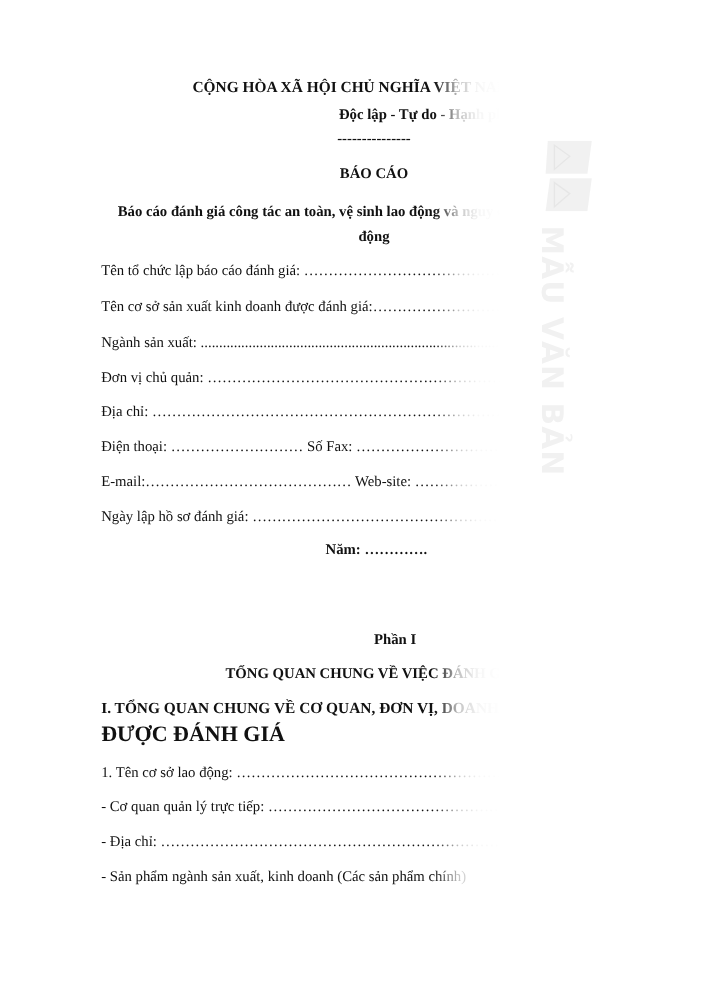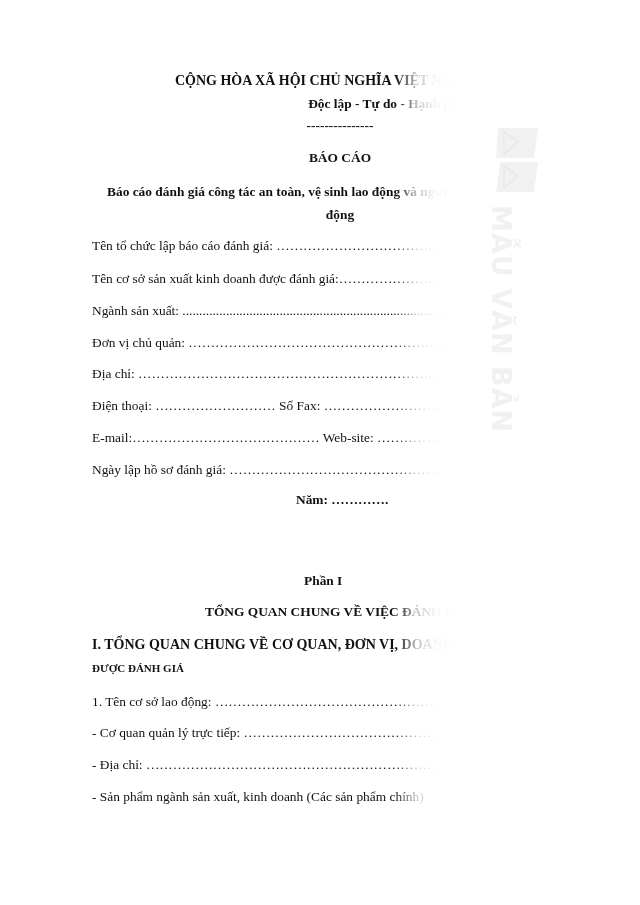--- a/index.html
+++ b/index.html
@@ -41,24 +41,24 @@
   <div class="line left" style="top:271px;">Tên cơ sở sản xuất kinh doanh được đánh giá:………………………………………</div>
   <div class="line left" style="top:303px;">Ngành sản xuất: ...............................................................................................................</div>
   <div class="line left" style="top:335px;">Đơn vị chủ quản: ……………………………………………………………………</div>
   <div class="line left" style="top:366px;">Địa chỉ: ………………………………………………………………………………</div>
   <div class="line left" style="top:398px;">Điện thoại: ……………………… Số Fax: ……………………………………</div>
   <div class="line left" style="top:430px;">E-mail:…………………………………… Web-site: …………………………</div>
   <div class="line left" style="top:462px;">Ngày lập hồ sơ đánh giá: …………………………………………………………</div>
 
   <div class="line b" style="top:492px; left:296px;">Năm: ………….</div>
 
-  <div class="line b" style="top:573px; left:304px;">Phần I</div>
+  <div class="line b" style="top:573px; left:340px;">Phần I</div>
   <div class="line b" style="top:604px; left:205px;">TỔNG QUAN CHUNG VỀ VIỆC ĐÁNH GIÁ</div>
   <div class="line b left" style="top:637px; font-size:14px;">I. TỔNG QUAN CHUNG VỀ CƠ QUAN, ĐƠN VỊ, DOANH NGHIỆP</div>
-  <div class="line b left" style="top:660px; font-size:11px;">ĐƯỢC ĐÁNH GIÁ</div>
+  <div class="line b left" style="top:660px; font-size:20px;">ĐƯỢC ĐÁNH GIÁ</div>
 
   <div class="line left" style="top:694px;">1. Tên cơ sở lao động: ……………………………………………………………</div>
   <div class="line left" style="top:725px;">- Cơ quan quản lý trực tiếp: ……………………………………………………</div>
   <div class="line left" style="top:757px;">- Địa chỉ: ……………………………………………………………………………</div>
   <div class="line left" style="top:789px;">- Sản phẩm ngành sản xuất, kinh doanh (Các sản phẩm chính)</div>
 
   <div class="fade"></div>
 
   <svg class="wm-logo" viewBox="0 0 46 64">
     <polygon points="4,0 44,0 40,30 2,30" fill="#f0f0f0"></polygon>

